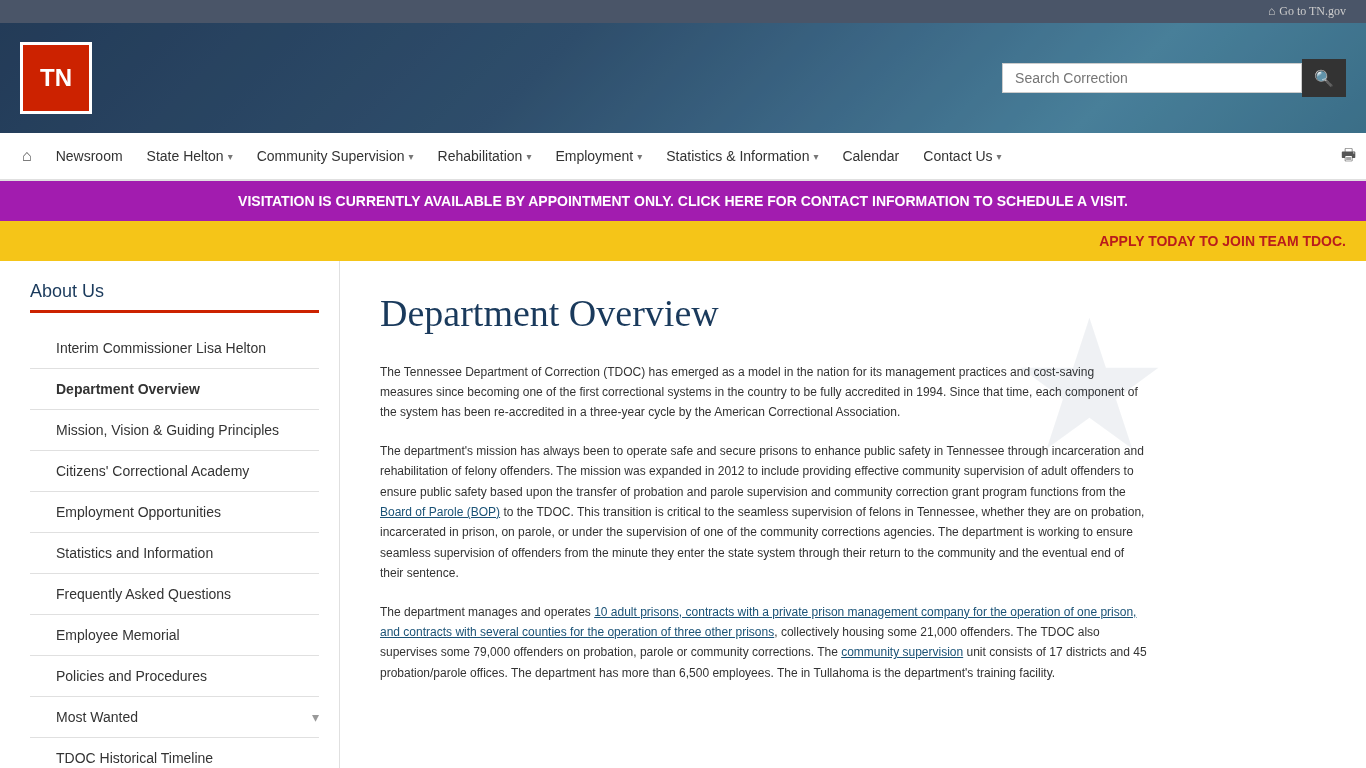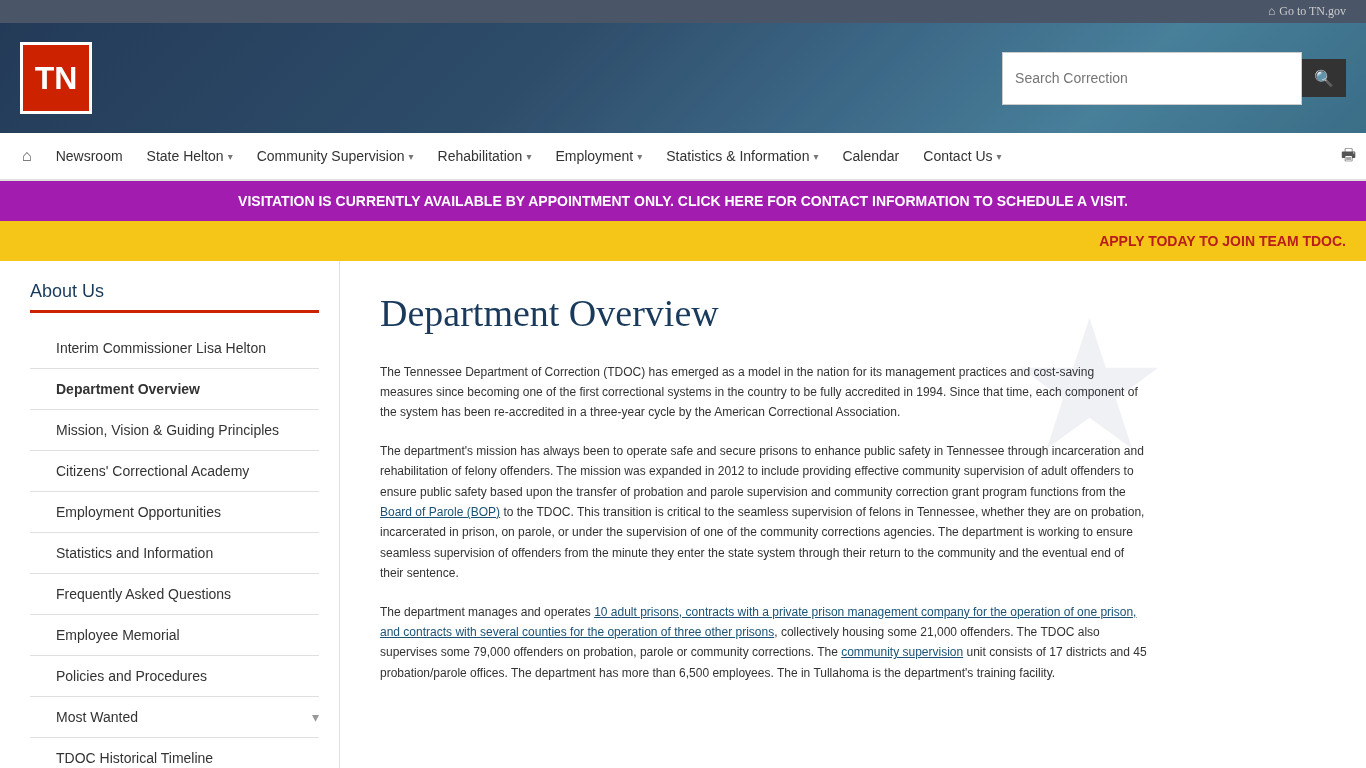--- a/index.html
+++ b/index.html
@@ -41,21 +41,21 @@
     .logo-area {
       display: flex;
       align-items: center;
       gap: 15px;
       position: relative;
       z-index: 1;
     }
     .tn-logo {
       background: #cc2200;
       color: white;
-      font-size: 32px;
+      font-size: 24px;
       font-weight: bold;
       font-family: Arial, sans-serif;
       width: 72px;
       height: 72px;
       display: flex;
       align-items: center;
       justify-content: center;
       border: 3px solid white;
       flex-shrink: 0;
     }
@@ -79,21 +79,21 @@
     .search-box {
       display: flex;
       align-items: center;
     }
     .search-box input {
       padding: 8px 12px;
       font-size: 14px;
       border: 1px solid #ccc;
       width: 300px;
       outline: none;
-      height: 53px;
+      height: 30px;
     }
     .search-box button {
       background: #333;
       border: none;
       color: white;
       padding: 0 12px;
       cursor: pointer;
       height: 38px;
       font-size: 16px;
     }

